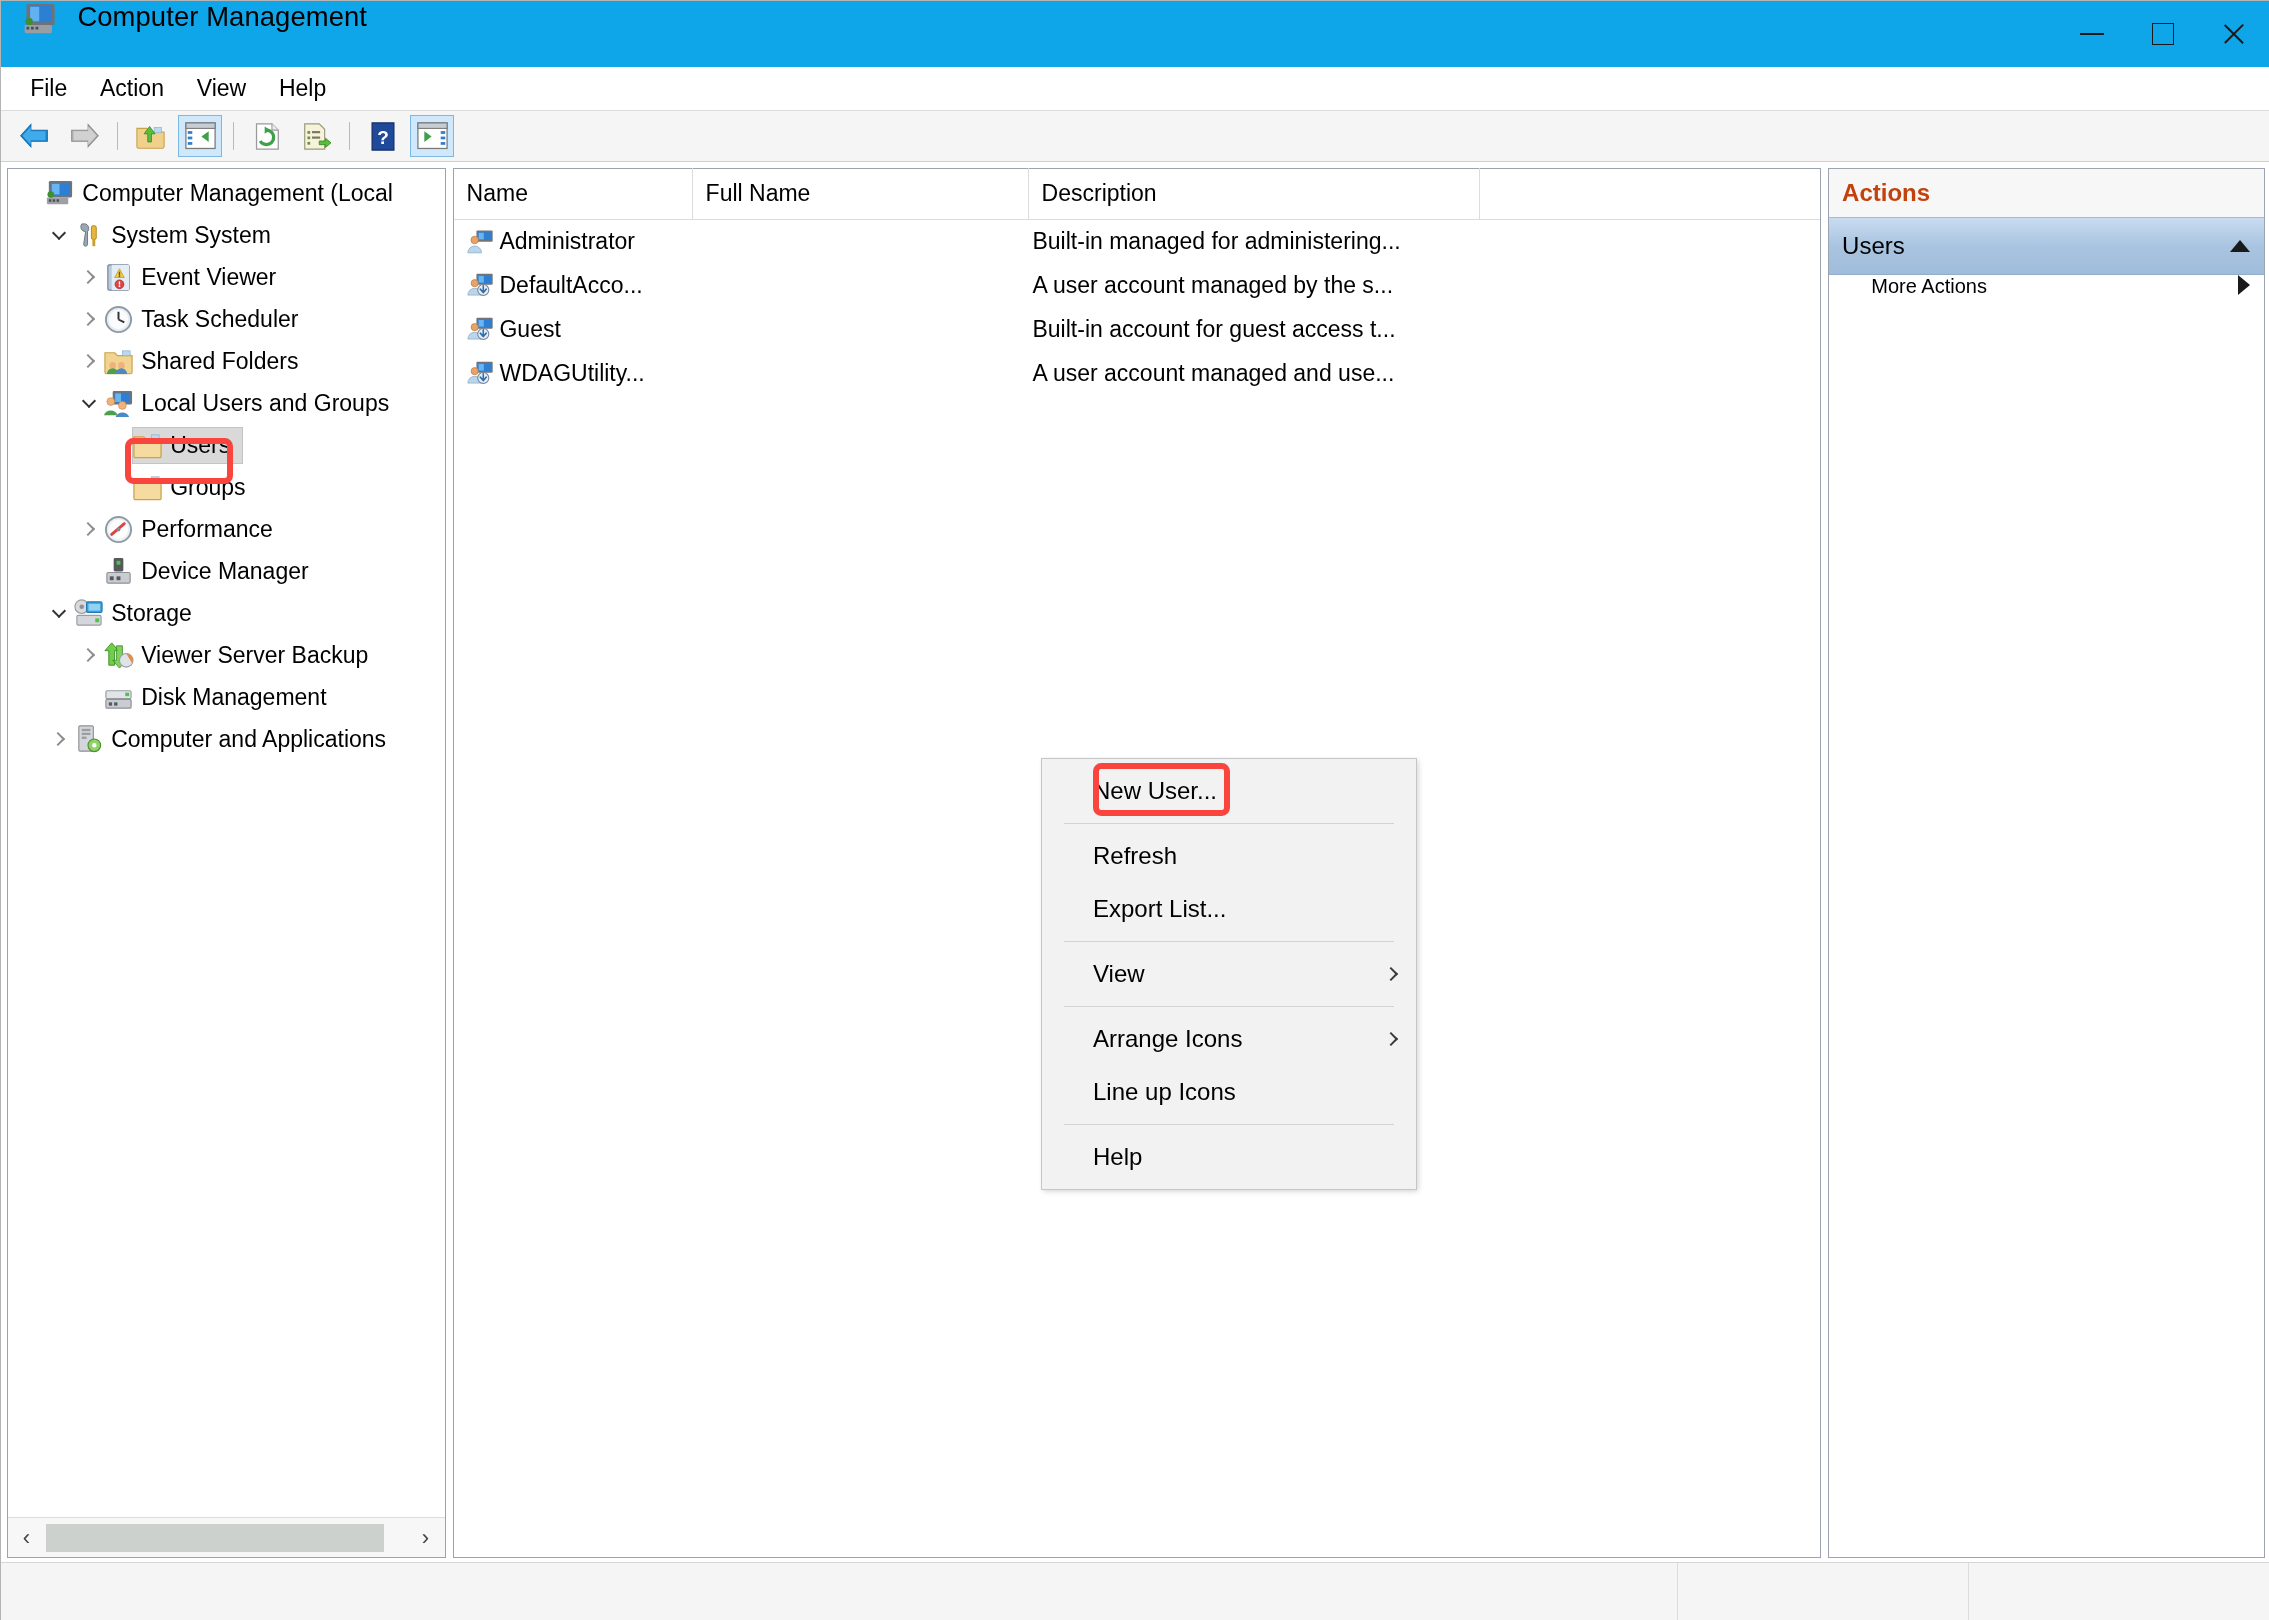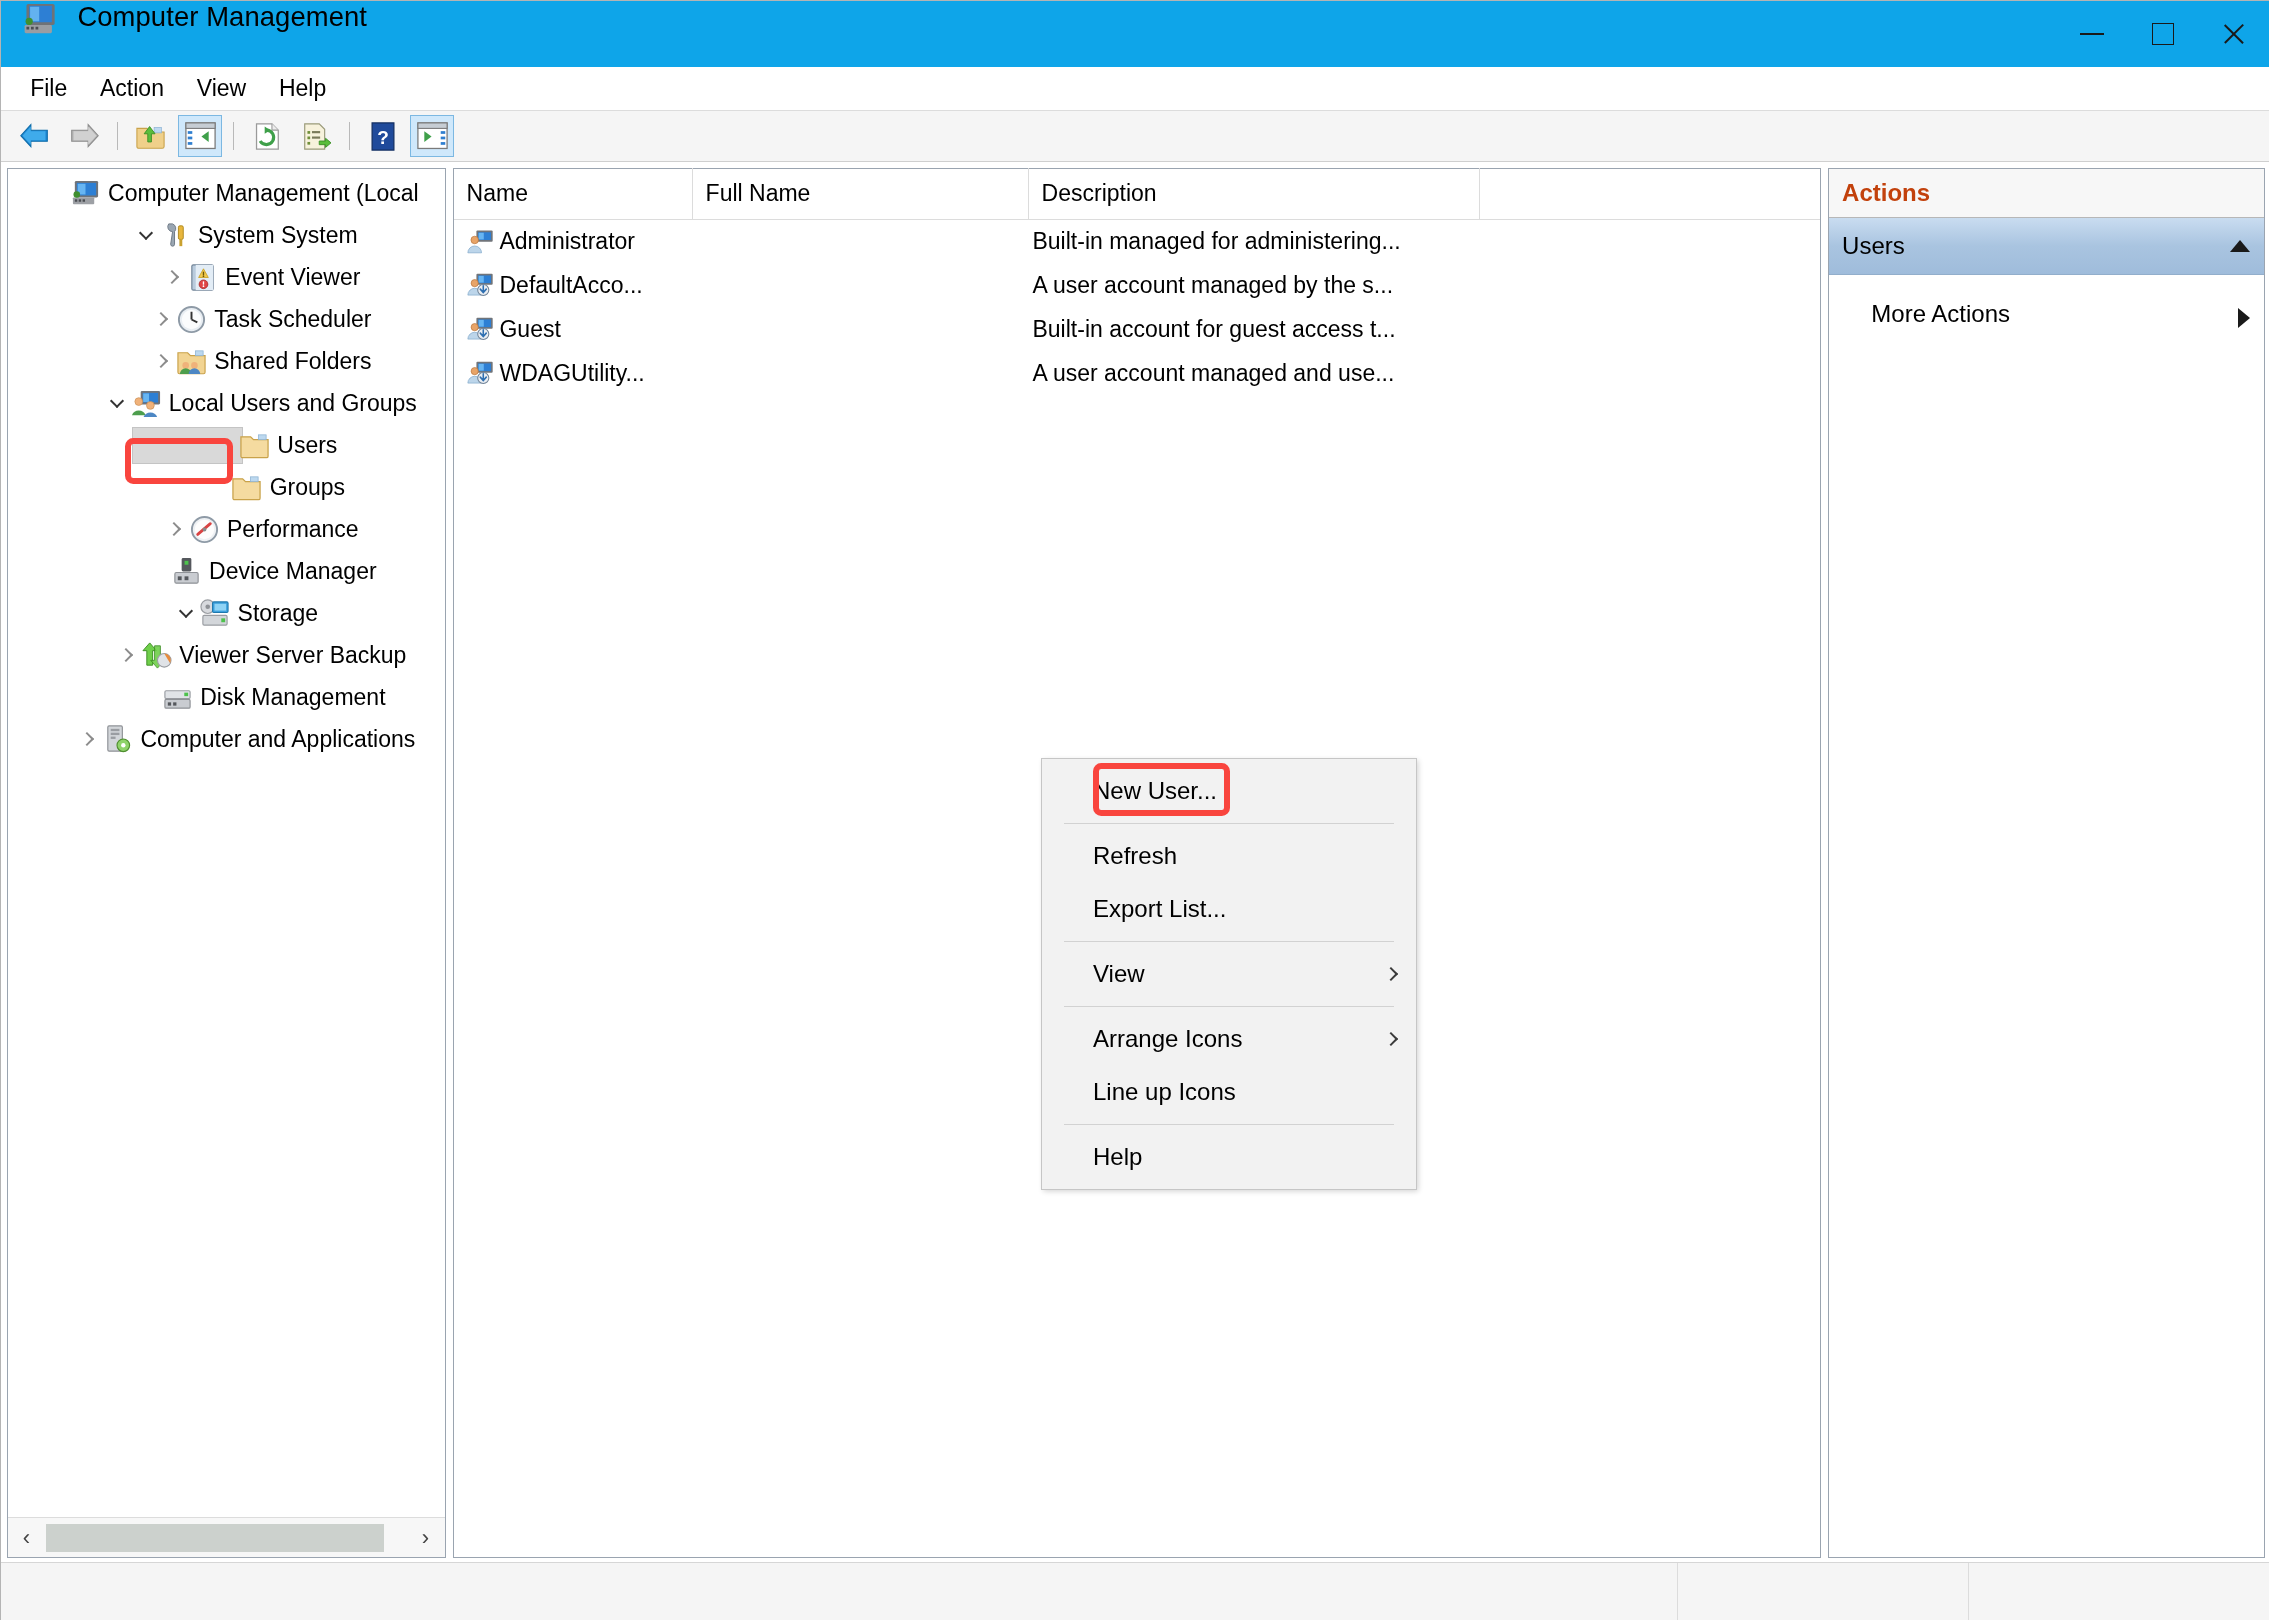--- a/index.html
+++ b/index.html
@@ -88,21 +88,21 @@
     background: #ffffff;
     display: flex; flex-direction: column;
     min-height: 0;
   }
 
   
   .tree-pane { width: 439px; flex: 0 0 439px; position: relative; }
   .tree-scroll { flex: 1 1 auto; overflow: hidden; position: relative; padding-top: 3.7px; }
   .tree-row {
     height: 42px; display: flex; align-items: center;
-    white-space: nowrap; cursor: default; position: relative; justify-content: center;
+    white-space: nowrap; cursor: default; position: relative;
   }
   .tree-row .twisty {
     width: 27.4px; height: 27.4px; flex: 0 0 27.4px;
     display: flex; align-items: center; justify-content: center;
     position: relative;
   }
   .chev {
     width: 10px; height: 10px; border-right: 2.7px solid #8c8c8c; border-bottom: 2.7px solid #8c8c8c;
   }
   .chev.right { transform: rotate(-45deg); margin-left: -2.7px; }
@@ -173,22 +173,22 @@
     height: 57px; flex: 0 0 57px; display: flex; align-items: center;
     padding: 0 14.6px 0 12.8px;
     background: linear-gradient(to bottom, #c9dcf0 0%, #a9c4e0 50%, #9fbcdb 100%);
     border-bottom: 0.9px solid #92aecb;
     font-size: 24px; color: #000; cursor: default;
     justify-content: space-between;
   }
   .tri-up { width: 0; height: 0; border-left: 10px solid transparent; border-right: 10px solid transparent; border-bottom: 12px solid #1a1a1a; }
   .tri-right { width: 0; height: 0; border-top: 10px solid transparent; border-bottom: 10px solid transparent; border-left: 12px solid #1a1a1a; }
   .actions-item {
-    height: 53px; display: flex; align-items: flex-end; justify-content: space-between;
-    padding: 0 14.6px 0 42px; font-size: 24px; color: #000; cursor: default;
+    height: 53px; display: flex; align-items: flex-start; justify-content: space-between;
+    padding: 0 14.6px 0 42px; font-size: 20px; color: #000; cursor: default;
   }
 
   
   .statusbar {
     height: 58px; flex: 0 0 58px;
     background: #f5f5f5;
     border-top: 0.9px solid #d6d6d6;
     display: flex; align-items: stretch;
   }
   .sb-seg { border-right: 0.9px solid #dcdcdc; height: 100%; }

